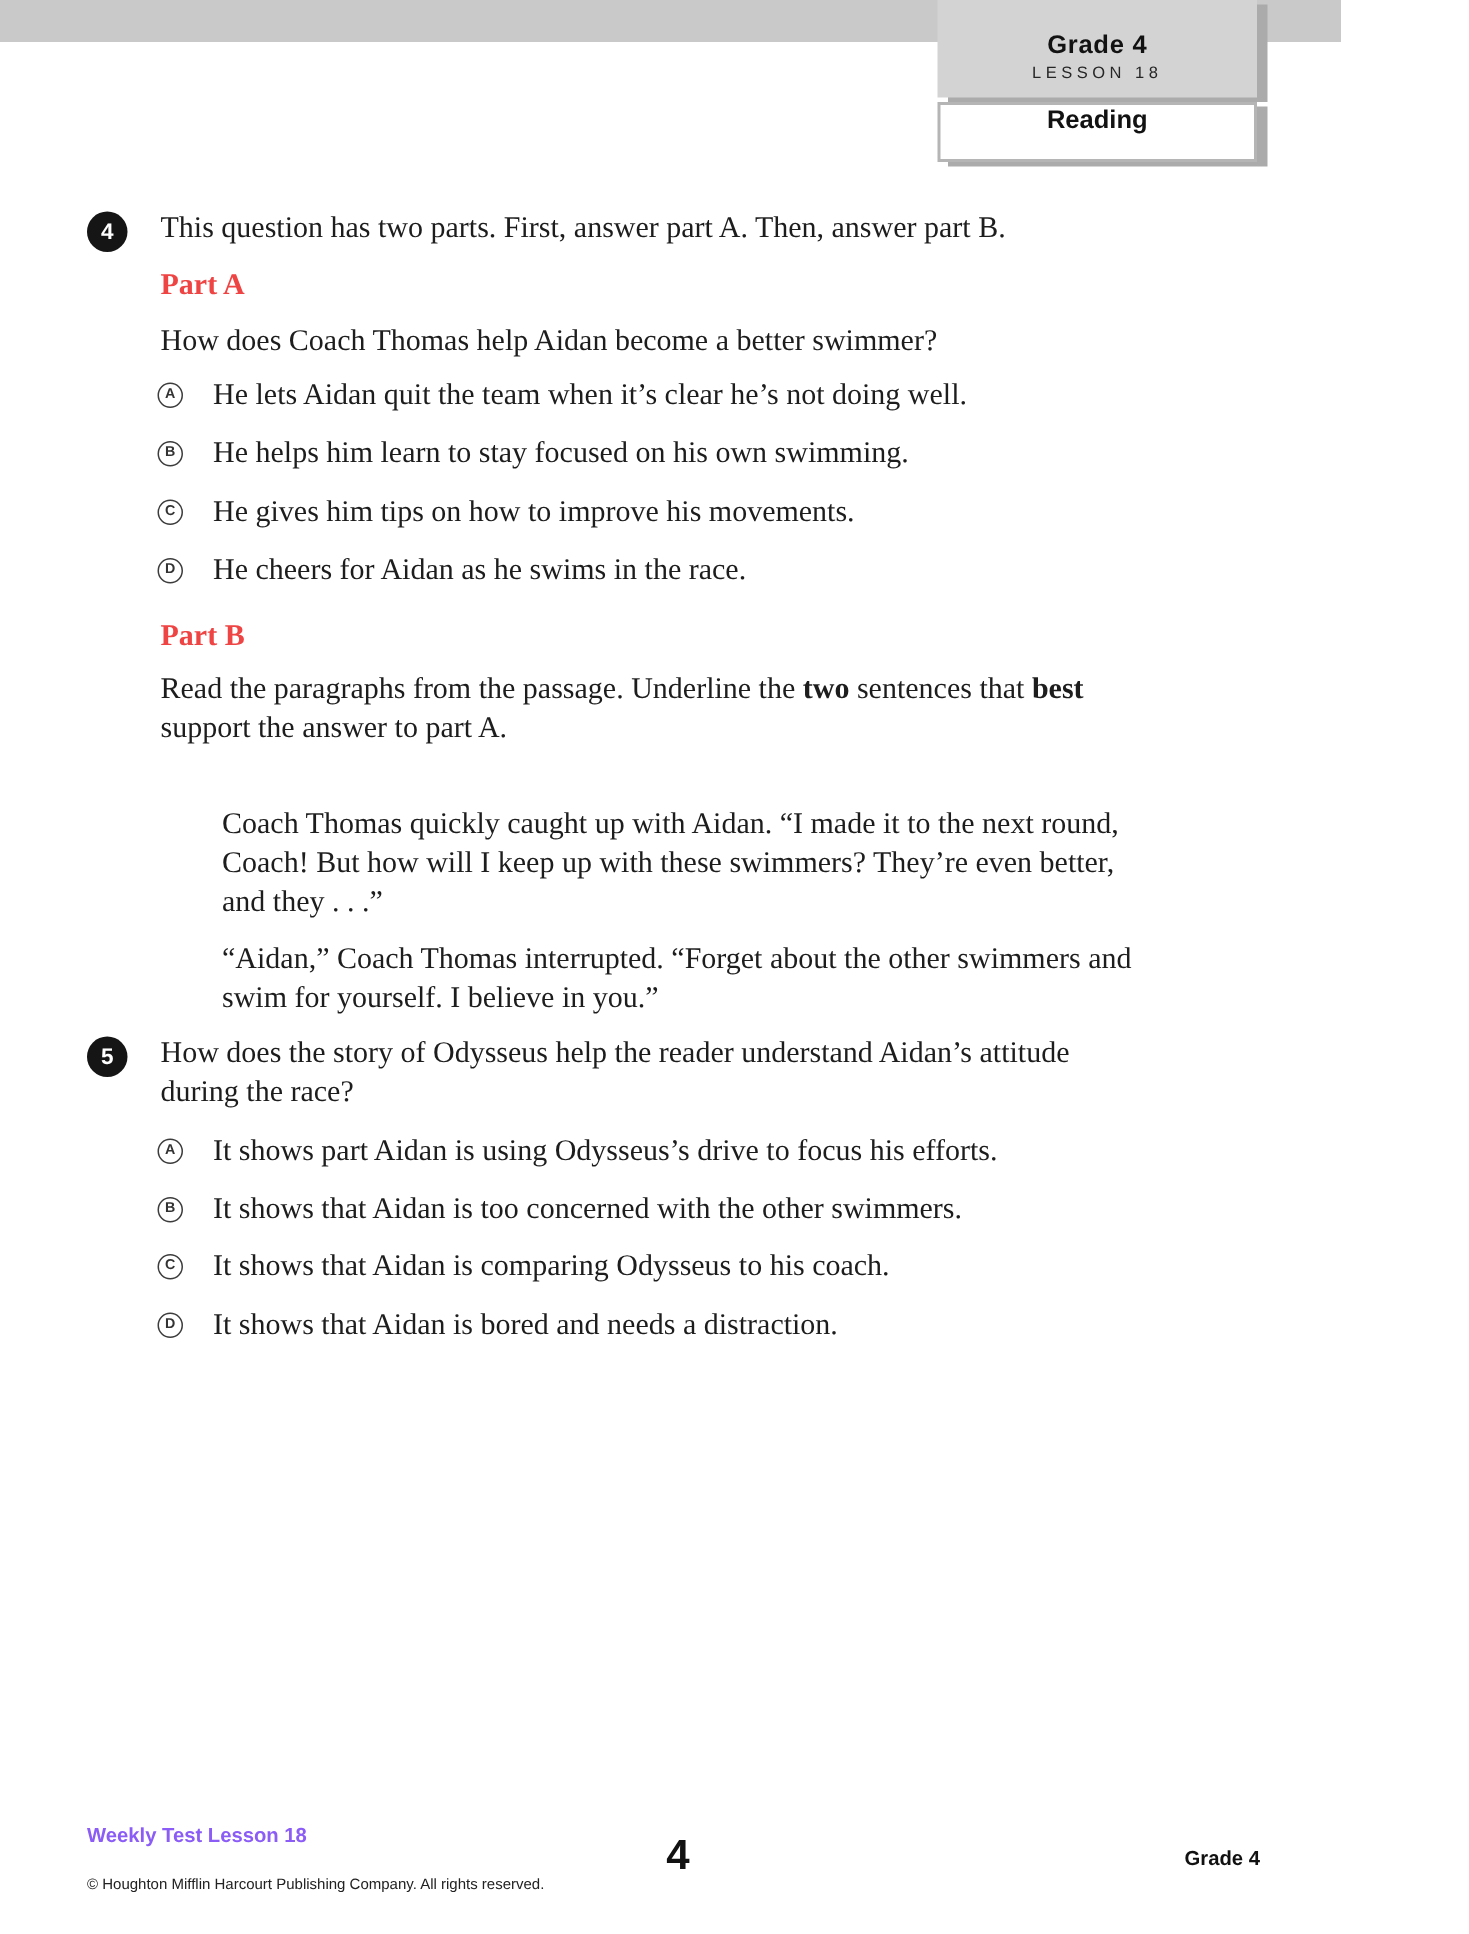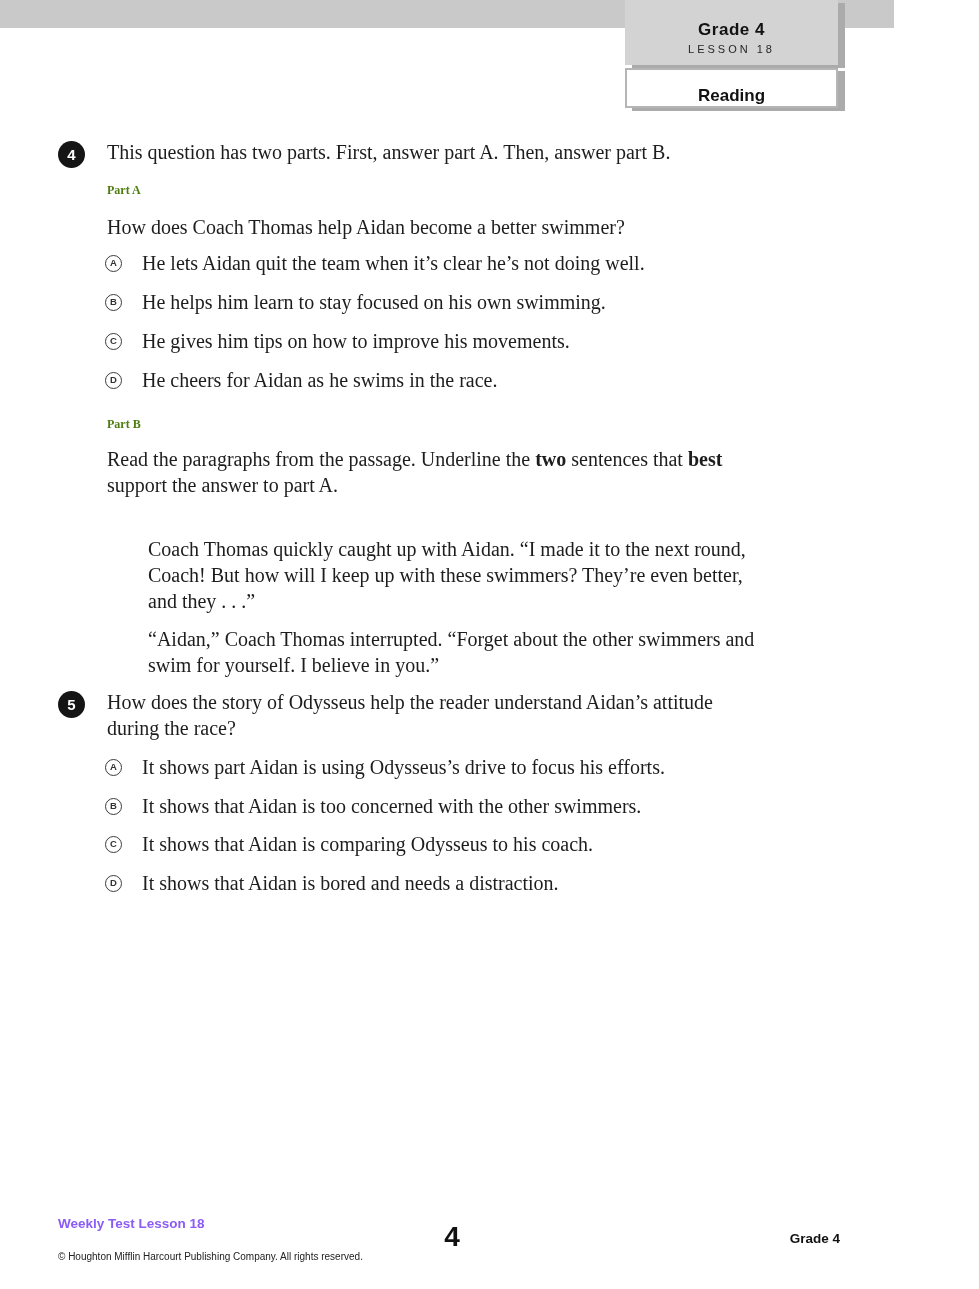--- a/index.html
+++ b/index.html
@@ -12,40 +12,40 @@
   .gradebox {
     position:absolute; left:625px; top:0; width:213px; height:65px;
     background:#d3d3d3; box-shadow:7px 3px 0 #ababab;
     text-align:center; font-family:"Liberation Sans", sans-serif;
   }
   .grade-label { padding-top:20px; font-size:17px; font-weight:bold; color:#121212; letter-spacing:0.5px; }
   .lesson-label { margin-top:3px; font-size:11px; letter-spacing:3px; color:#262626; }
   .readtab {
     position:absolute; left:625px; top:68px; width:209px; height:36px;
     background:#ffffff; border:2px solid #b5b5b5; box-shadow:7px 3px 0 #ababab;
-    display:flex; align-items:flex-end; justify-content:center;
+    display:flex; align-items:flex-start; justify-content:center;
     font-family:"Liberation Sans", sans-serif; font-size:17px; font-weight:bold; color:#121212;
   }
   .namerow {
     position:absolute; left:58px; top:66px; display:flex; align-items:flex-end;
     font-family:"Liberation Sans", sans-serif; font-size:17px; color:#222;
   }
   .blank { display:inline-block; border-bottom:2px solid #222; margin:0 0 3px 8px; }
   .name-blank { width:280px; }
   .date-blank { width:119px; }
   .date-label { margin-left:23px; }
   
   .qrow { position:absolute; left:58px; display:flex; gap:22px; }
   .qbadge {
     flex:none; width:27px; height:27px; margin-top:2px; border-radius:50%;
     background:#151515; color:#ffffff; font-family:"Liberation Sans", sans-serif;
     font-size:15px; font-weight:bold; display:flex; align-items:center; justify-content:center;
   }
   .qtext { font-size:20px; line-height:26px; }
-  .heading { position:absolute; left:107px; font-size:12px; line-height:26px; font-weight:bold; color:#4d7c0f; }
+  .heading { position:absolute; left:107px; font-size:20px; line-height:26px; font-weight:bold; color:#ef4444; }
   .para { position:absolute; left:107px; font-size:20px; line-height:26px; }
   .quote { position:absolute; left:148px; width:612px; font-size:20px; line-height:26px;margin-top:17px; }
   .choice { position:absolute; left:105px; display:flex; align-items:center; gap:20px; font-size:20px; line-height:26px; }
   .cletter {
     flex:none; width:15px; height:15px; border:1.5px solid #3c3c3c; border-radius:50%;
     font-family:"Liberation Sans", sans-serif; font-size:9.5px; font-weight:bold; color:#333;
     display:flex; align-items:center; justify-content:center;
   }
   .b { font-weight:bold; }
   

